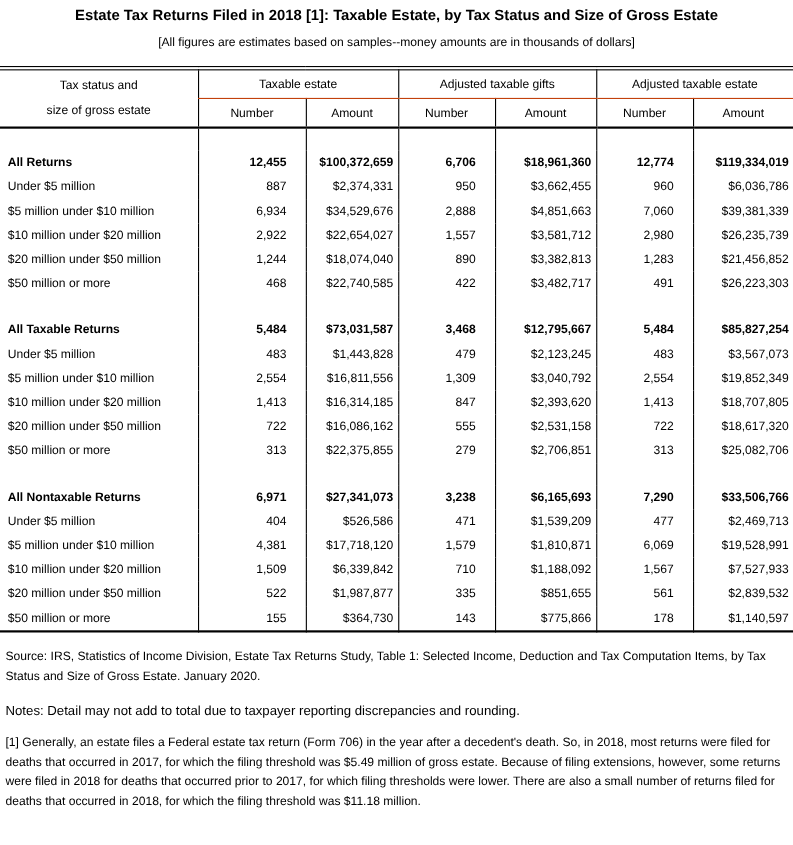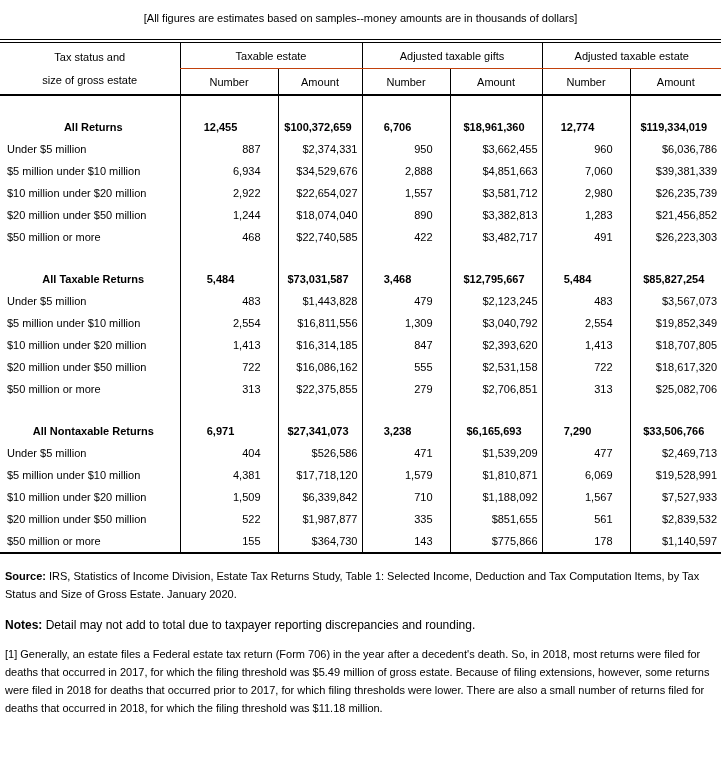--- a/index.html
+++ b/index.html
@@ -57,34 +57,35 @@
     vertical-align: middle;
     line-height: 23px;
     padding: 0;
   }
   
   tbody td { height: 22px; padding: 0; white-space: nowrap; overflow: hidden; }
   tbody tr.spacer td { height: 20px; }
   tbody td.label { text-align: left; padding-left: 7px; }
   tbody td.num { text-align: right; padding-right: 17px; }
   tbody td.amt { text-align: right; padding-right: 4px; }
-  tbody tr.bold td { font-weight: bold; text-align: center; }
+  tbody tr.bold td { font-weight: bold; }
   
   .footer { padding: 0 6px 0 5px; }
   .src { margin: 13px 0 0 0; font-size: 11px; line-height: 18px; }
   .notes { margin: 13px 0 0 0; font-size: 12px; line-height: 18px; }
   .fn { margin: 11px 0 0 0; font-size: 11px; line-height: 18px; }
-  .blb { font-weight: bold; }
+  .blb { font-weight: normal; }
 </style>
 </head>
 <body>
 
 <div class="page">
 
 
+  <div class="title">Estate Tax Returns Filed in 2018 [1]: Taxable Estate, by Tax Status and Size of Gross Estate</div>
 
   <div class="subtitle">[All figures are estimates based on samples--money amounts are in thousands of dollars]</div>
 
   <table class="estate">
     <colgroup>
       <col class="w1">
         <col class="w2">
         <col class="w3">
         <col class="w4">
         <col class="w5">

